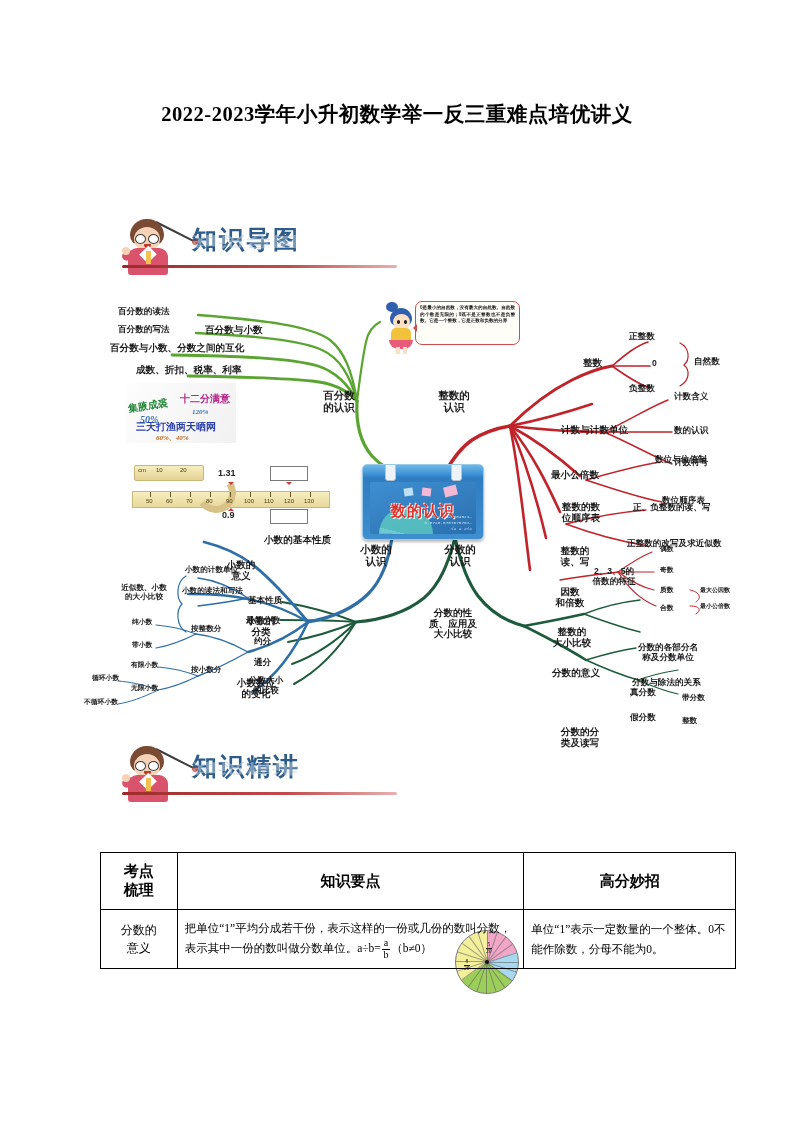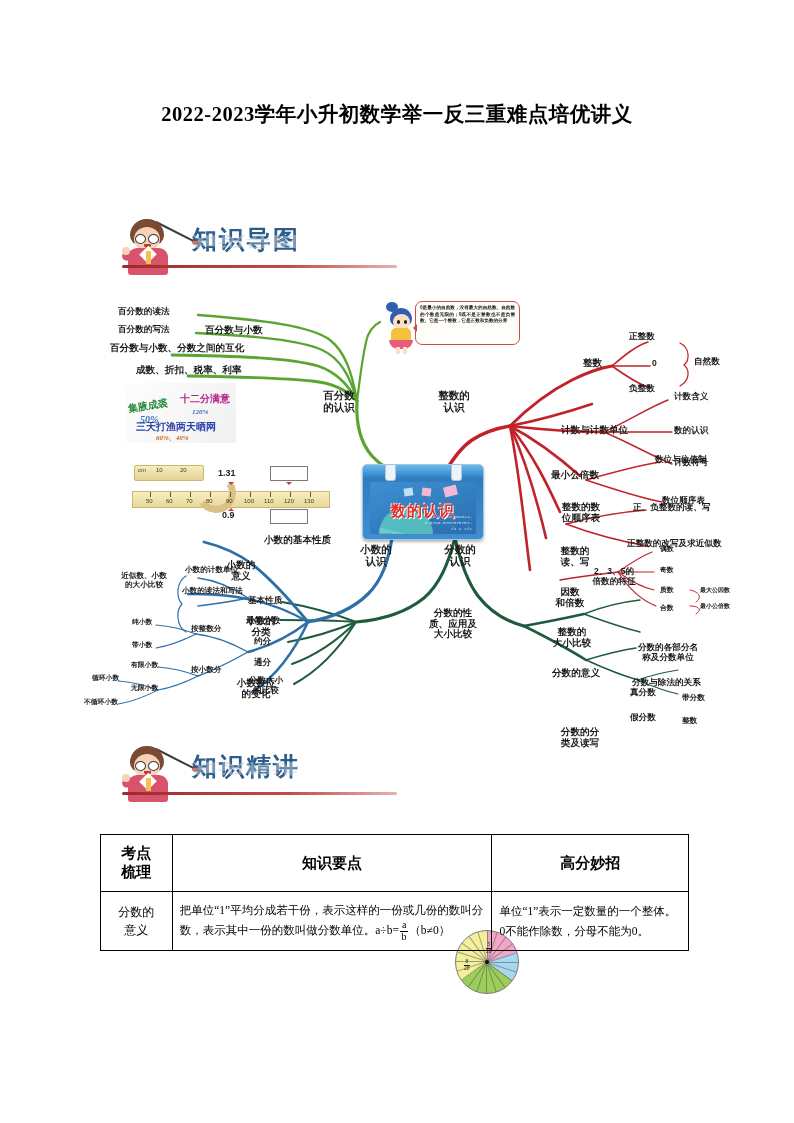--- a/index.html
+++ b/index.html
@@ -160,21 +160,21 @@
          #f4ef9a 234deg 360deg);}
   .pie-line{position:absolute;left:50%;top:50%;width:31px;height:1px;background:rgba(90,90,90,.55);
             transform-origin:0 0;}
   .pie-dot{position:absolute;left:50%;top:50%;width:4px;height:4px;background:#111;border-radius:50%;
            transform:translate(-2px,-2px);}
   .frac{position:absolute;font-size:5.5px;text-align:center;color:#222;line-height:1.05;
         font-family:"Liberation Serif","DejaVu Serif",serif;}
   .frac b{display:block;border-bottom:.8px solid #222;padding-bottom:0px;font-weight:400;}
 
   
-  .tbl{position:absolute;left:100px;top:834px;width:589px;border-collapse:collapse;}
+  .tbl{position:absolute;left:100px;top:852px;width:636px;border-collapse:collapse;}
   .tbl td,.tbl th{border:1.4px solid #000;vertical-align:middle;}
   .tbl th{font-weight:700;font-size:15px;padding:9px 4px;text-align:center;
           font-family:"Liberation Serif","DejaVu Serif",serif;}
   .tbl .c1{width:66px}.tbl .c2{width:330px}.tbl .c3{width:198px}
   .tbl td{font-size:11.5px;line-height:1.75;padding:8px 7px;
           font-family:"Liberation Serif","DejaVu Serif",serif;}
   .tbl td.key{text-align:center;font-size:12px;line-height:1.5;}
   .inlinefrac{display:inline-block;text-align:center;vertical-align:-0.55em;
               font-size:10px;line-height:1.05;margin:0 1px;}
   .inlinefrac b{display:block;border-bottom:1px solid #000;font-weight:400;padding:0 2px;}
@@ -428,21 +428,21 @@
       <span>的比较</span>
     </div>
 
     <div class="lbl s12" style="left:264px;top:255px">小数的基本性质</div>
     <div class="lbl c s12" style="left:216px;top:280px;width:50px">
       <span>小数的</span><br>
       <span>意义</span>
     </div>
     <div class="lbl s10" style="left:185px;top:286px">小数的计数单位</div>
     <div class="lbl s10" style="left:182px;top:307px">小数的读法和写法</div>
-    <div class="lbl c s10" style="left:110px;top:292px;width:68px">
+    <div class="lbl c s10" style="left:110px;top:304px;width:68px">
       <span>近似数、小数</span><br>
       <span>的大小比较</span>
     </div>
     <div class="lbl c s12" style="left:236px;top:336px;width:50px">
       <span>小数的</span><br>
       <span>分类</span>
     </div>
     <div class="lbl s10" style="left:191px;top:345px">按整数分</div>
     <div class="lbl s9" style="left:132px;top:338px">纯小数</div>
     <div class="lbl s9" style="left:132px;top:361px">带小数</div>

